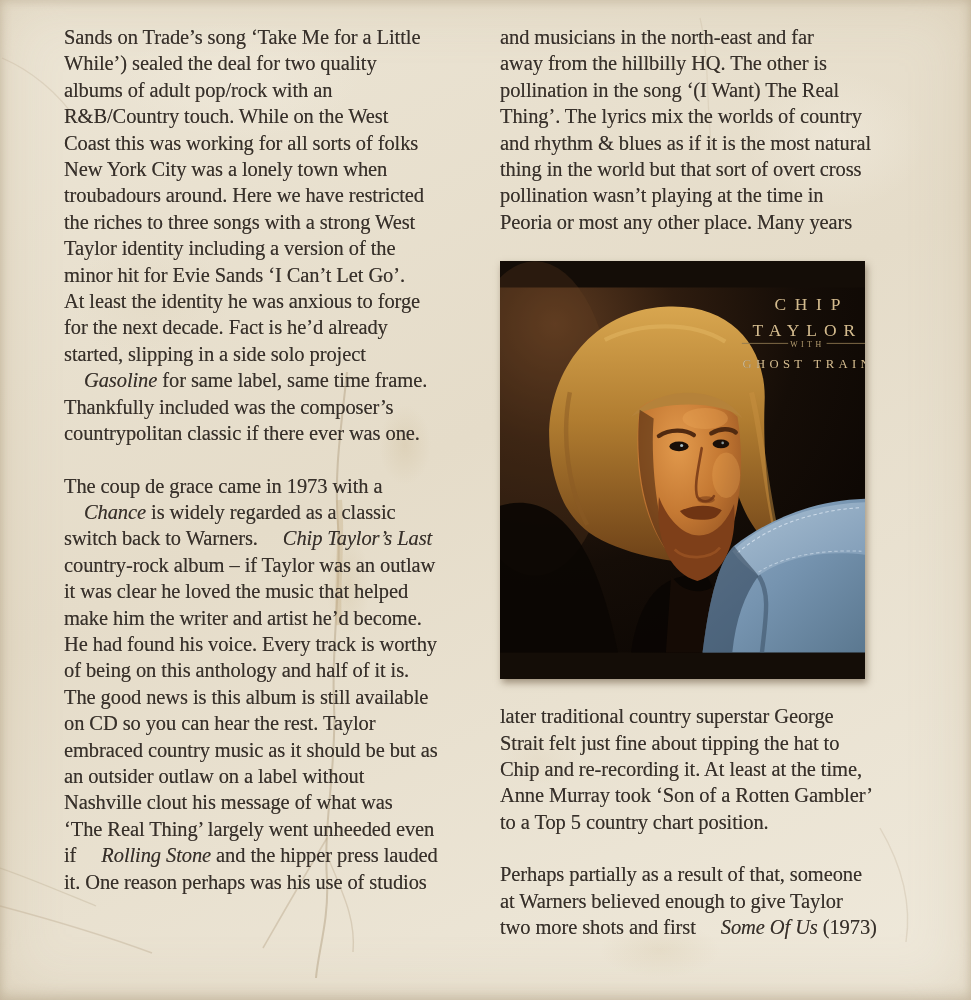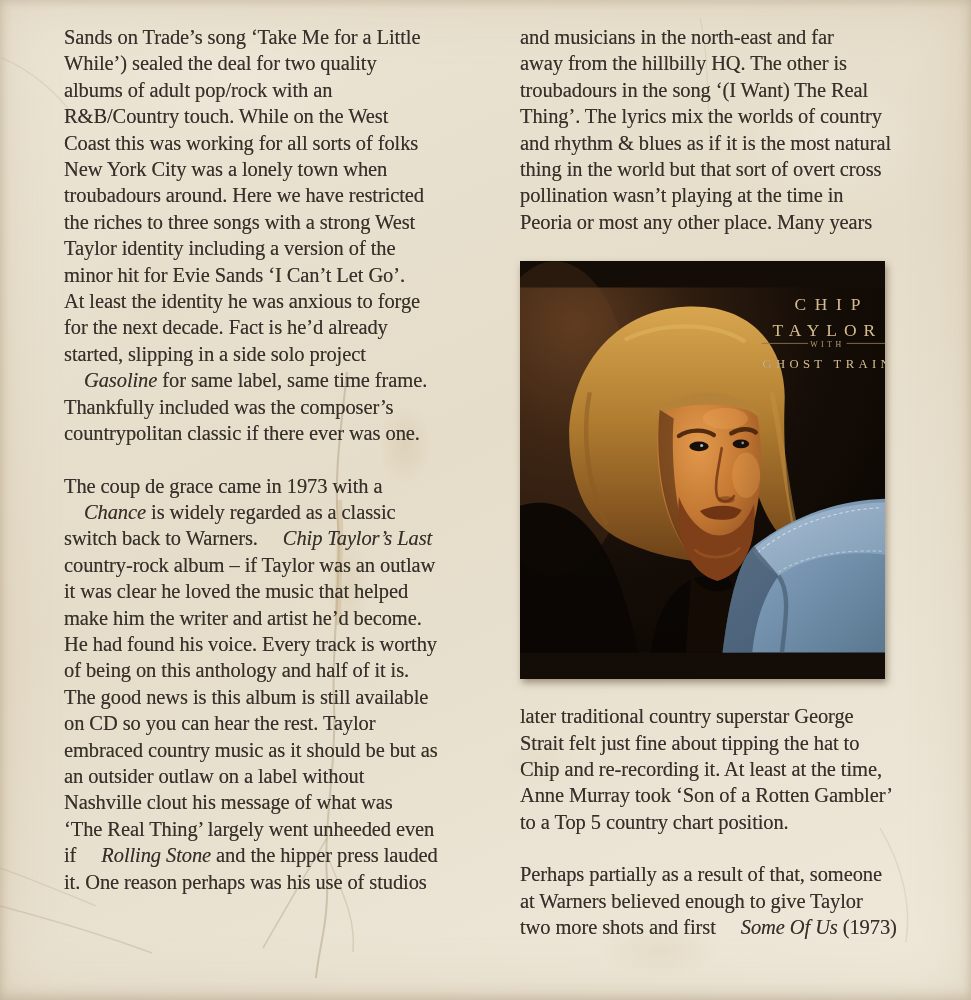--- a/index.html
+++ b/index.html
@@ -22,21 +22,21 @@
                inset 0 3px 8px rgba(150,130,100,.18);
   }
   .texture{position:absolute;left:0;top:0;width:971px;height:1000px;pointer-events:none;}
   .col{
     position:absolute;
     font-size:20.5px;line-height:26.4px;letter-spacing:-0.1px;
     color:var(--ink);
     text-shadow:0 0 .5px rgba(55,48,42,.55);
   }
   .col-left{left:64px;top:24px;width:428px;}
-  .col-right{left:520px;top:24px;width:436px;}
+  .col-right{left:500px;top:24px;width:436px;}
   .para{margin:0 0 26px 0;}
   .tline{white-space:nowrap;}
   .it{font-style:italic;margin-left:20px;}
   .album{
     position:relative;width:365px;height:418px;margin:7px 0 24px 0;
     box-shadow:2px 4px 7px rgba(90,70,45,.5);
     background:#140d07;
   }
   .album svg{display:block;width:100%;height:100%;}
   .cover-text{font-family:"Liberation Serif","DejaVu Serif",serif;}
@@ -112,21 +112,21 @@
         <div class="tline"><span>if </span><span class="it">Rolling Stone</span><span> and the hipper press lauded</span></div>
         <div class="tline"><span>it. One reason perhaps was his use of studios</span></div>
       </div>
     </div>
 
   <div class="col col-right">
     <div>
         <div class="para">
           <div class="tline"><span>and musicians in the north-east and far</span></div>
           <div class="tline"><span>away from the hillbilly HQ. The other is</span></div>
-          <div class="tline"><span>troubadours in the song ‘(I Want) The Real</span></div>
+          <div class="tline"><span>pollination in the song ‘(I Want) The Real</span></div>
           <div class="tline"><span>Thing’. The lyrics mix the worlds of country</span></div>
           <div class="tline"><span>and rhythm &amp; blues as if it is the most natural</span></div>
           <div class="tline"><span>thing in the world but that sort of overt cross</span></div>
           <div class="tline"><span>pollination wasn’t playing at the time in</span></div>
           <div class="tline"><span>Peoria or most any other place. Many years</span></div>
         </div>
       </div>
 
     <div class="album">
       <svg viewBox="0 0 418 418">

